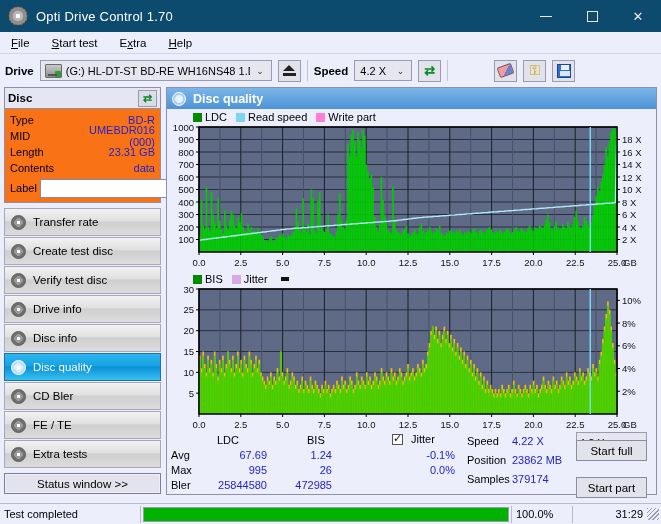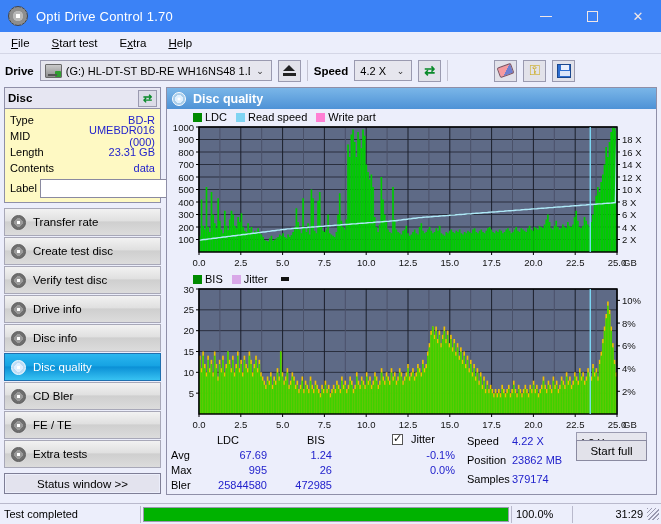--- a/index.html
+++ b/index.html
@@ -7,21 +7,21 @@
   body {
     width:661px; height:524px; overflow:hidden;
     font-family:"Liberation Sans", sans-serif;
     font-size:11px; color:#000;
     background:#eef0fb;
   }
   #app { position:relative; width:661px; height:524px; background:#eceefb; }
 
   
   .titlebar {
-    height:32px; background:#3b82f6; display:flex; align-items:center;
+    height:32px; background:#0c4a6e; display:flex; align-items:center;
     padding-left:8px; color:#fff; position:relative;
   }
   .tb-icon { width:20px; height:20px; border-radius:50%;
     background:radial-gradient(circle at 50% 50%, #fff 0 18%, #b8b8b8 19% 40%, #8e8e8e 41% 70%, #d9d9d9 71% 100%);
     border:1px solid #444; margin-right:8px; flex:none; }
   .tb-title { font-size:13px; letter-spacing:.2px; }
   .tb-btns { position:absolute; right:0; top:0; height:32px; display:flex; }
   .tb-btn { width:46px; height:32px; display:flex; align-items:center; justify-content:center;
     color:#f0e6e6; font-size:13px; }
   .tb-btn .min { display:block; width:12px; height:1px; background:#f0e6e6; }
@@ -60,21 +60,21 @@
   .ic-save { width:14px;height:14px; background:#2f6fd0; border:1px solid #1b478e; position:relative; }
   .ic-save:after { content:""; position:absolute; left:3px; top:0; width:8px; height:5px; background:#e9eefc; }
   .ic-save:before { content:""; position:absolute; left:2px; bottom:1px; width:10px; height:5px; background:#dce6fa; }
 
   
   .body-row { display:flex; padding:0 4px; gap:5px; height:380px; }
   .left-col { width:157px; }
   .right-col { flex:1; display:flex; flex-direction:column; }
 
   
-  .panel { background:#fef9c3; border:1px solid #8f8fa8; }
+  .panel { background:#f97316; border:1px solid #8f8fa8; }
   .panel-head { height:21px; background:#e6e6f2; border-bottom:1px solid #8f8fa8;
     display:flex; align-items:center; padding:0 3px; }
   .panel-head .t { font-weight:bold; font-size:11.5px; }
   .mini-btn { margin-left:auto; width:19px; height:17px; background:#dcdce8;
     border:1px solid #9a9ab0; display:flex; align-items:center; justify-content:center;
     color:#0a8a2a; font-size:11px; font-weight:bold; }
   .disc-rows { padding:3px 5px 4px 5px; }
   .drow { display:flex; align-items:center; height:16px; font-size:11px; }
   .drow .k { width:62px; }
   .drow .v { flex:1; text-align:right; color:#2222cc; }
@@ -1278,20 +1278,23 @@
           <div style="position:absolute;left:300px;top:41px">Samples</div>
           <div class="blue" style="position:absolute;left:345px;top:41px">379174</div>
 
           <div class="combo" style="position:absolute;left:409px;top:0px;width:71px;">
             <span>4.2 X</span>
             <span class="caret">⌄</span>
           </div>
           <div class="btn" style="position:absolute;left:409px;top:8px;width:71px;">
             <span>Start full</span>
           </div>
+          <div class="btn" style="position:absolute;left:409px;top:45px;width:71px;">
+            <span>Start part</span>
+          </div>
         </div>
       </div>
     </div>
   </div>
 
   <div class="bottom">
     <div class="b-cell" style="width:140px">Test completed</div>
     <div class="b-sep"></div>
     <div class="pbar">
       <div class="pbar-fill" id="pbar-fill" style="width: 100%;"></div>

